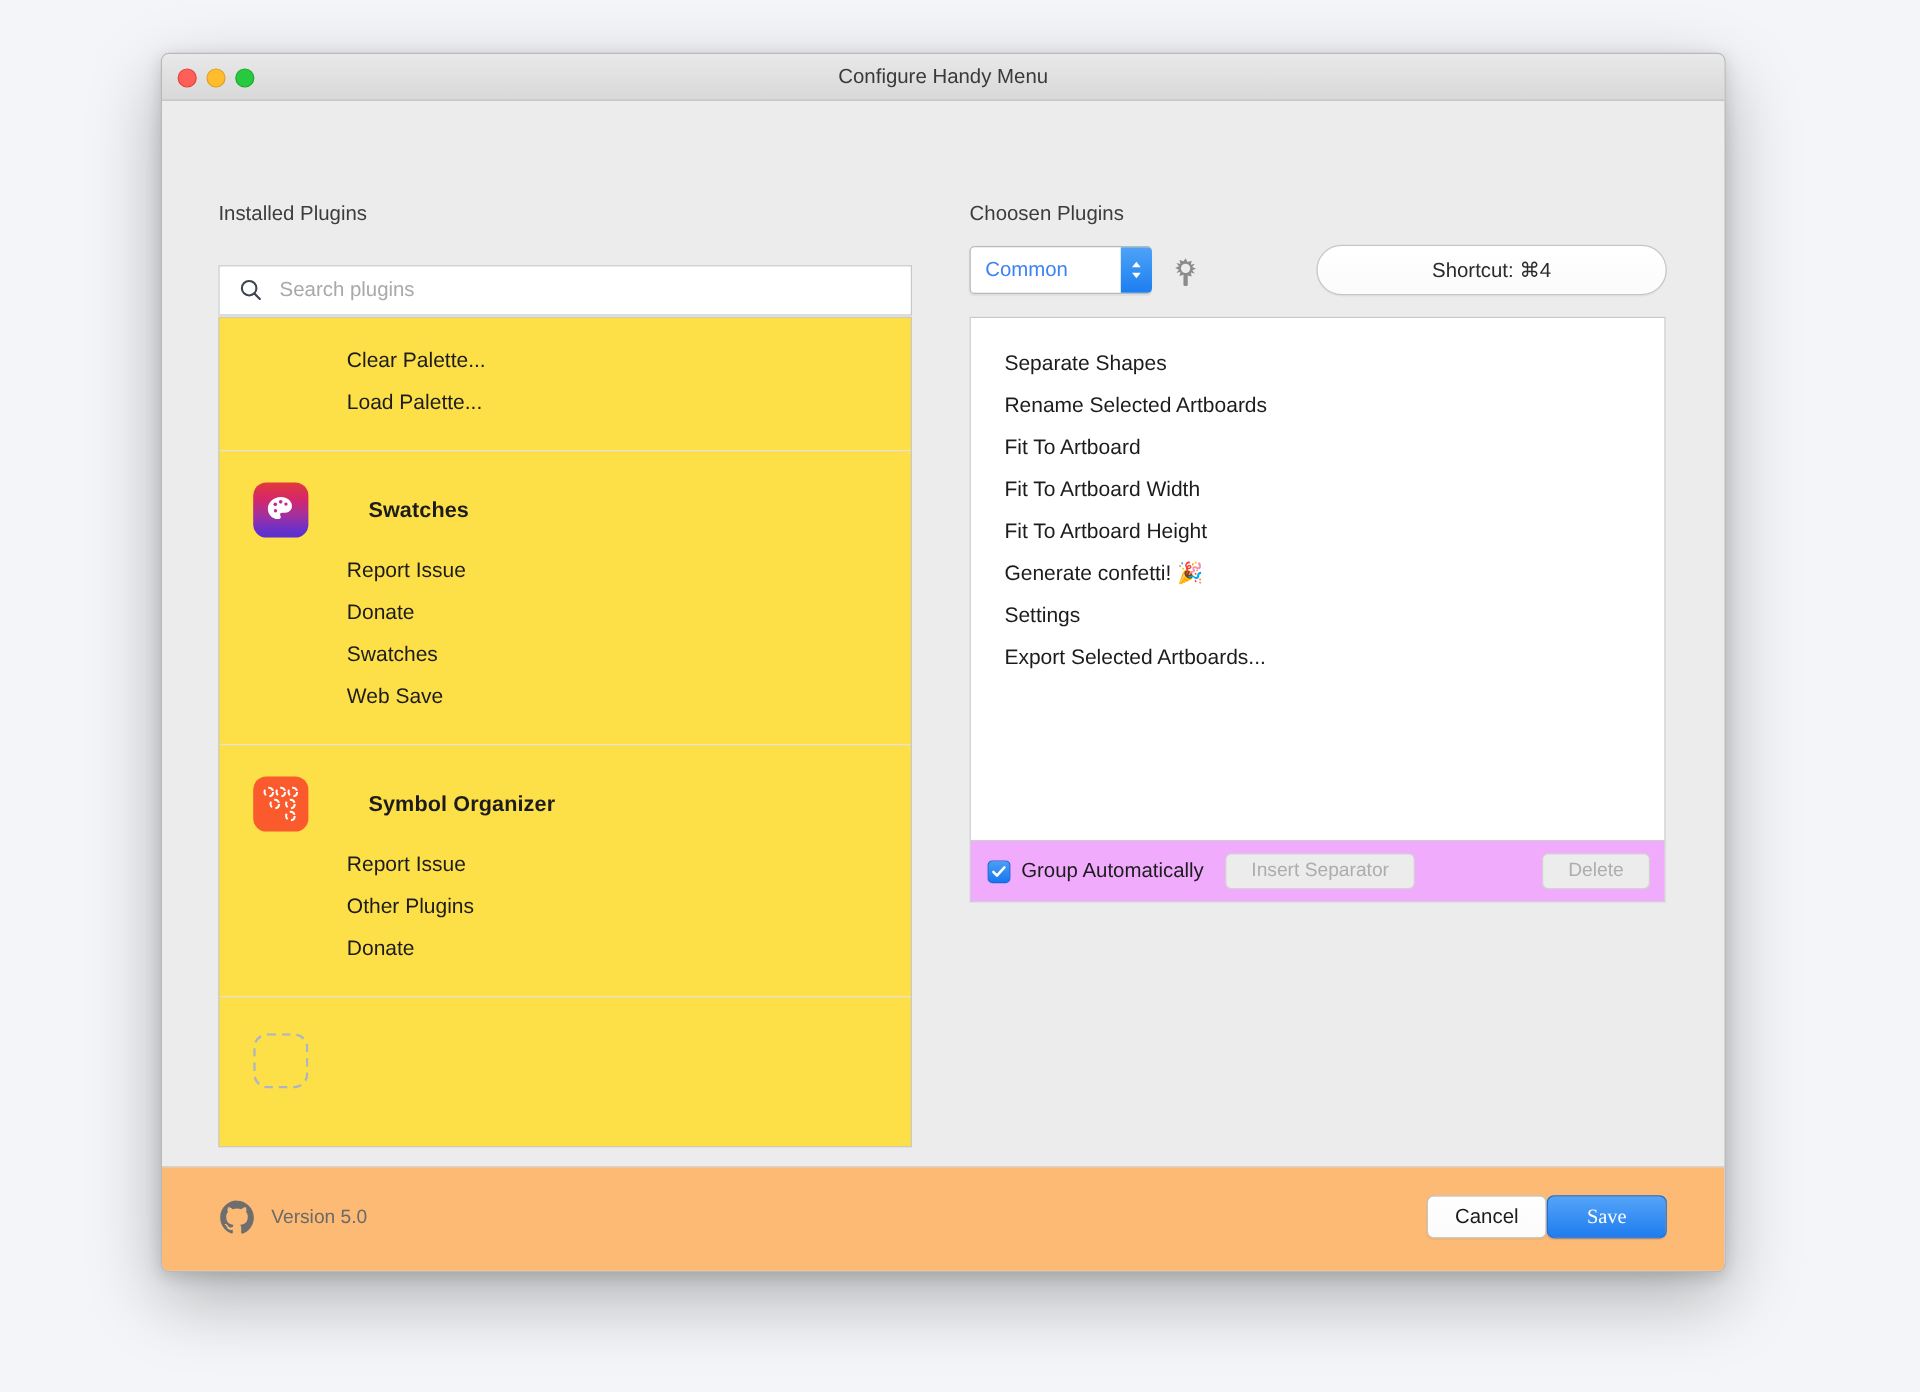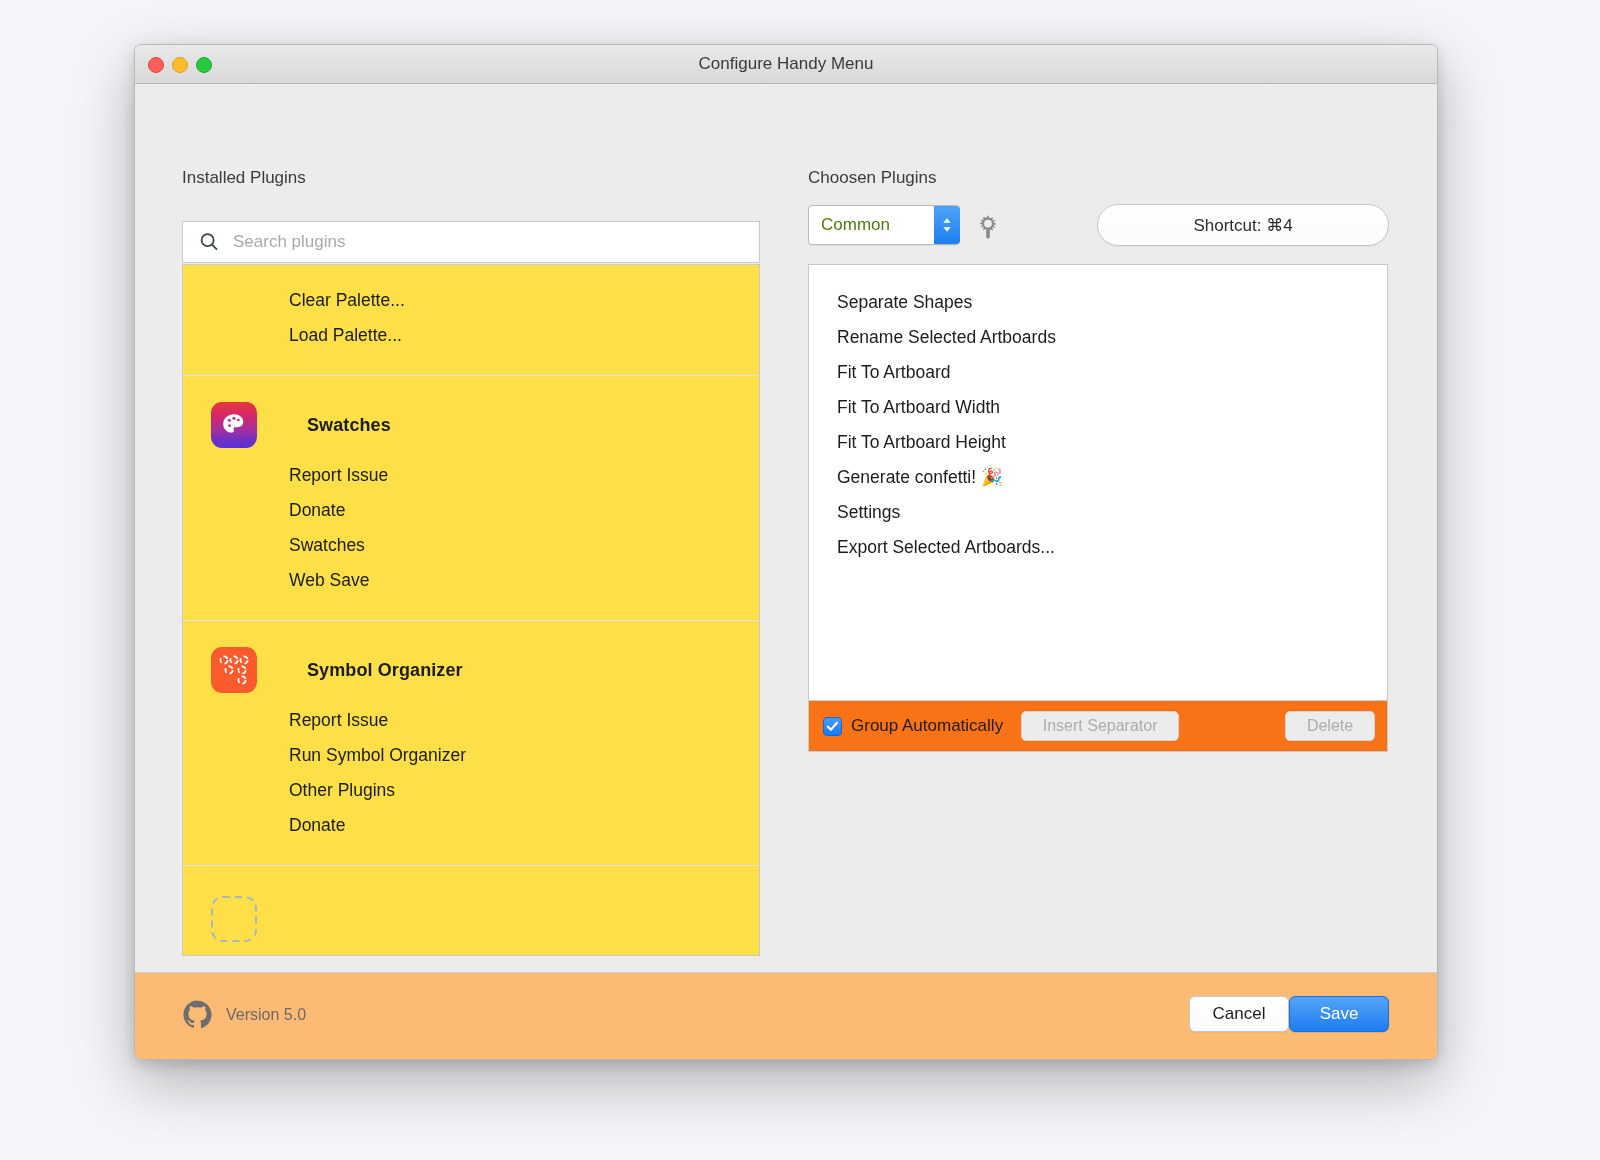--- a/index.html
+++ b/index.html
@@ -187,21 +187,21 @@
     background: #ffffff;
     border: 1px solid #b9b9b9;
     border-radius: 4px;
     box-sizing: border-box;
     display: flex;
     align-items: center;
     box-shadow: 0 1px 1px rgba(0,0,0,.06);
   }
   .popup-label {
     font-size: 17px;
-    color: #4d7c0f;
+    color: #3b82f6;
     margin-left: 12px;
     flex: 1;
   }
   .stepper {
     width: 26px;
     height: 38px;
     margin-right: -1px;
     border-radius: 0 4px 4px 0;
     background: linear-gradient(to bottom, #4ea3f7 0%, #1c7ef0 100%);
     display: flex;
@@ -257,21 +257,21 @@
   .chosen-row {
     font-size: 17.5px;
     color: #1c1c1e;
     padding-left: 28px;
     height: 35px;
     line-height: 35px;
     white-space: nowrap;
   }
   .right-bottom {
     height: 50px;
-    background: #f97316;
+    background: #f0abfc;
     border-top: 1px solid #cfcfcf;
     display: flex;
     align-items: center;
     padding: 0 12px 0 14px;
   }
   .checkbox {
     width: 19px; height: 19px;
     border-radius: 4px;
     background: linear-gradient(to bottom, #4a9ef5 0%, #1878ef 100%);
     border: 1px solid #1069d8;
@@ -337,20 +337,21 @@
     background: linear-gradient(to bottom, #ffffff 0%, #fbfbfb 100%);
     border: 1px solid #c6c6c6;
     color: #1c1c1e;
     box-shadow: 0 1px 1px rgba(0,0,0,.05);
   }
   .btn-save {
     background: linear-gradient(to bottom, #54a4f8 0%, #1f7cf0 100%);
     border: 1px solid #1a6fd8;
     color: #ffffff;
     box-shadow: 0 1px 1px rgba(0,0,0,.08);
+    font-family: Liberation Serif, serif;
   }
 </style>
 </head>
 <body>
 
 <div class="window">
 
   <div class="titlebar">
     <div class="traffic">
       <div class="light close"></div>
@@ -413,21 +414,20 @@
                 <circle cx="26" cy="6" r="3.6" stroke-dasharray="5 3"></circle>
                 <circle cx="11" cy="16" r="3.6" stroke-dasharray="5 3"></circle>
                 <circle cx="24" cy="16" r="3.6" stroke-dasharray="5 3"></circle>
                 <circle cx="24" cy="26" r="3.6" stroke-dasharray="5 3"></circle>
               </g>
             </svg>
           </div>
           <div class="plugin-name">Symbol Organizer</div>
         </div>
         <div class="menu-row">Report Issue</div>
-        <div class="menu-row">Run Symbol Organizer</div>
         <div class="menu-row">Other Plugins</div>
         <div class="menu-row">Donate</div>
         <div class="group-pad-bot"></div>
       </div>
 
       <div class="group">
         <div style="height:46px; position:relative;">
           <div class="partial-icon-wrap">
             <svg width="46" height="46" viewBox="0 0 46 46">
               <rect x="1" y="1" width="44" height="44" rx="11" fill="none" stroke="#aab6c6" stroke-width="2" stroke-dasharray="7 5"></rect>

